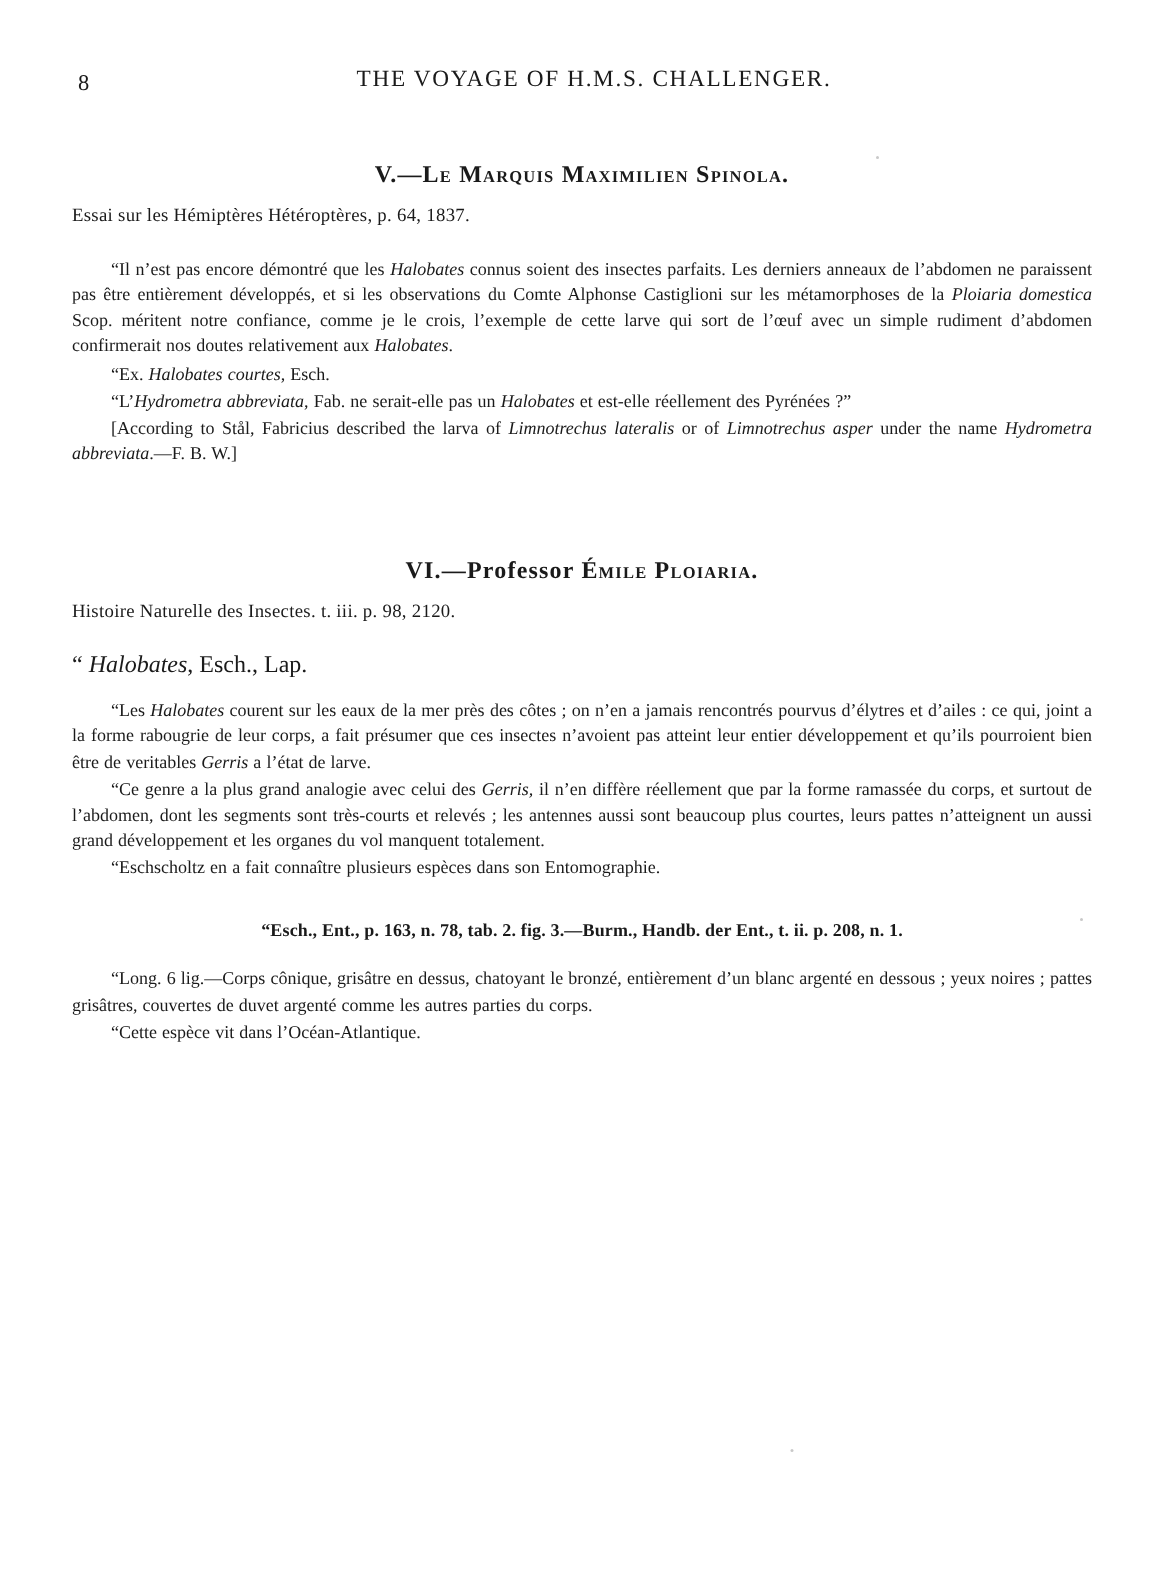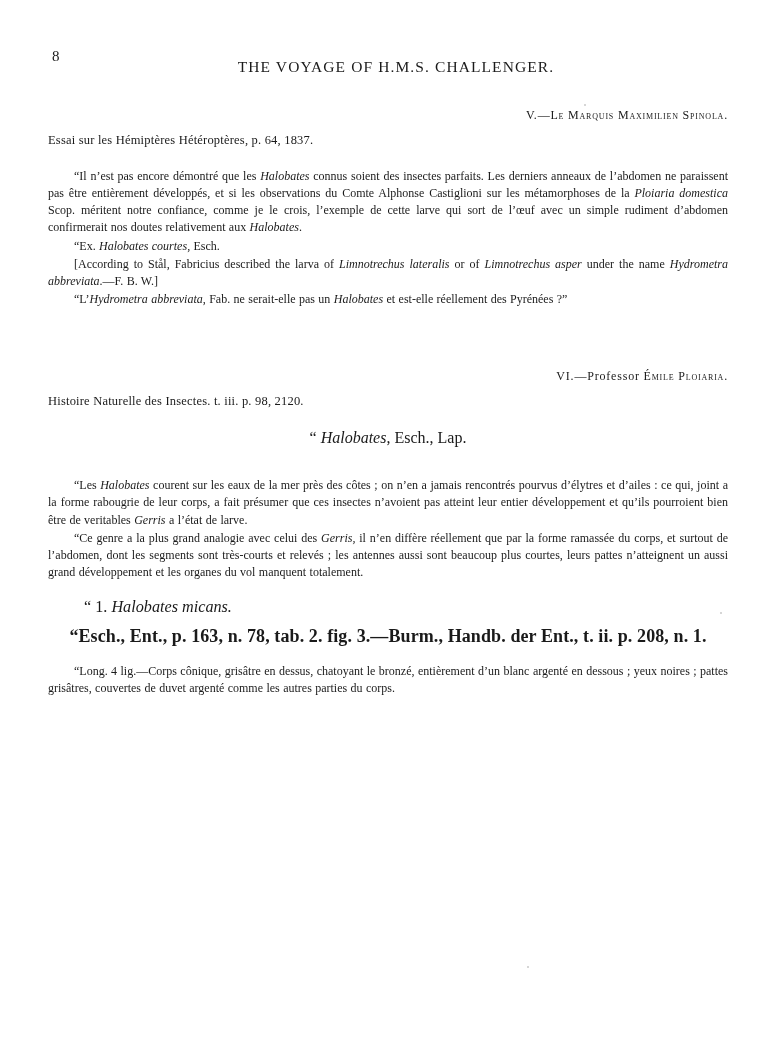--- a/index.html
+++ b/index.html
@@ -31,48 +31,48 @@
     position: absolute;
     left: 4px;
     top: 8px;
     font-size: 15px;
     letter-spacing: 0.3px;
   }
   .head-title {
     position: absolute;
     left: 0;
     right: 0;
-    top: 18px;
+    top: 4px;
     text-align: center;
     font-size: 15.5px;
     letter-spacing: 1.1px;
     font-variant: small-caps;
     text-transform: none;
     padding-left: 16px;
   }
   .section-head {
-    text-align: right;
-    font-size: 12px;
+    text-align: center;
+    font-size: 16px;
     letter-spacing: 0.8px;
     margin-top: 34px;
     margin-bottom: 10px;
     font-variant: small-caps;
+    font-weight: bold;
   }
   .section-head .plain {
     font-variant: normal;
   }
   .ref-line {
     font-size: 12.5px;
     letter-spacing: 0.2px;
     margin-bottom: 20px;
   }
   .centered-line {
-    text-align: center;
     font-size: 16px;
-    margin: 16px 0 30px 0;
+    margin: 16px 0 12px 0;
   }
   p.body {
     font-size: 12px;
     line-height: 1.43;
     text-align: justify;
     text-align-last: left;
     margin: 0 0 1px 0;
     text-indent: 26px;
     word-spacing: 0.4px;
   }
@@ -82,21 +82,21 @@
     font-style: italic;
   }
   .sub-head {
     font-size: 16.2px;
     text-indent: 26px;
     margin: 0;
     padding-left: 10px;
   }
   .small-ref {
     text-align: center;
-    font-size: 18px;
+    font-size: 12px;
     font-weight: bold;
     margin: 9px 0 16px 0;
     letter-spacing: 0.1px;
   }
   .dot {
     position: absolute;
     width: 2px;
     height: 2px;
     background: #c9c9c9;
     border-radius: 50%;
@@ -112,38 +112,39 @@
     <div class="head-title">THE VOYAGE OF H.M.S. CHALLENGER.</div>
   </div>
 
   <div class="section-head">
     <span class="plain">V.—</span><span>Le Marquis Maximilien Spinola.</span>
   </div>
   <div class="ref-line">Essai sur les Hémiptères Hétéroptères, p. 64, 1837.</div>
 
   <p class="body">“Il n’est pas encore démontré que les <i>Halobates</i> connus soient des insectes parfaits. Les derniers anneaux de l’abdomen ne paraissent pas être entièrement développés, et si les observations du Comte Alphonse Castiglioni sur les métamorphoses de la <i>Ploiaria domestica</i> Scop. méritent notre confiance, comme je le crois, l’exemple de cette larve qui sort de l’œuf avec un simple rudiment d’abdomen confirmerait nos doutes relativement aux <i>Halobates</i>.</p>
   <p class="body">“Ex. <i>Halobates courtes</i>, Esch.</p>
+  <p class="body">“L’<i>Hydrometra abbreviata</i>, Fab. ne serait-elle pas un <i>Halobates</i> et est-elle réellement des Pyrénées ?”</p>
   <p class="body">[According to Stål, Fabricius described the larva of <i>Limnotrechus lateralis</i> or of <i>Limnotrechus asper</i> under the name <i>Hydrometra abbreviata</i>.—F. B. W.]</p>
-  <p class="body">“L’<i>Hydrometra abbreviata</i>, Fab. ne serait-elle pas un <i>Halobates</i> et est-elle réellement des Pyrénées ?”</p>
 
   <div class="gap-lg"></div>
 
   <div class="section-head">
     <span class="plain">VI.—</span><span class="plain">Professor </span><span>Émile Ploiaria.</span>
   </div>
   <div class="ref-line">Histoire Naturelle des Insectes. t. iii. p. 98, 2120.</div>
 
   <div class="centered-line">“ <i>Halobates</i>, Esch., Lap.</div>
 
   <p class="body">“Les <i>Halobates</i> courent sur les eaux de la mer près des côtes ; on n’en a jamais rencontrés pourvus d’élytres et d’ailes : ce qui, joint a la forme rabougrie de leur corps, a fait présumer que ces insectes n’avoient pas atteint leur entier développement et qu’ils pourroient bien être de veritables <i>Gerris</i> a l’état de larve.</p>
   <p class="body">“Ce genre a la plus grand analogie avec celui des <i>Gerris,</i> il n’en diffère réellement que par la forme ramassée du corps, et surtout de l’abdomen, dont les segments sont très-courts et relevés ; les antennes aussi sont beaucoup plus courtes, leurs pattes n’atteignent un aussi grand développement et les organes du vol manquent totalement.</p>
+  <p class="body">“Eschscholtz en a fait connaître plusieurs espèces dans son Entomographie.</p>
 
   <div class="gap-md"></div>
 
-  <p class="sub-head">“ 1.  <i>Halobates micans.</i></p>
   <div class="small-ref">“Esch., Ent., p. 163, n. 78, tab. 2. fig. 3.—Burm., Handb. der Ent., t. ii. p. 208, n. 1.</div>
 
-  <p class="body">“Long. 4 lig.—Corps cônique, grisâtre en dessus, chatoyant le bronzé, entièrement d’un blanc argenté en dessous ; yeux noires ; pattes grisâtres, couvertes de duvet argenté comme les autres parties du corps.</p>
+  <p class="body">“Long. 6 lig.—Corps cônique, grisâtre en dessus, chatoyant le bronzé, entièrement d’un blanc argenté en dessous ; yeux noires ; pattes grisâtres, couvertes de duvet argenté comme les autres parties du corps.</p>
+  <p class="body">“Cette espèce vit dans l’Océan-Atlantique.</p>
 
   <span class="dot" style="left:584px; top:104px;"></span>
   <span class="dot" style="left:720px; top:612px;"></span>
   <span class="dot" style="left:527px; top:966px;"></span>
 </div>
 
 </body></html>

